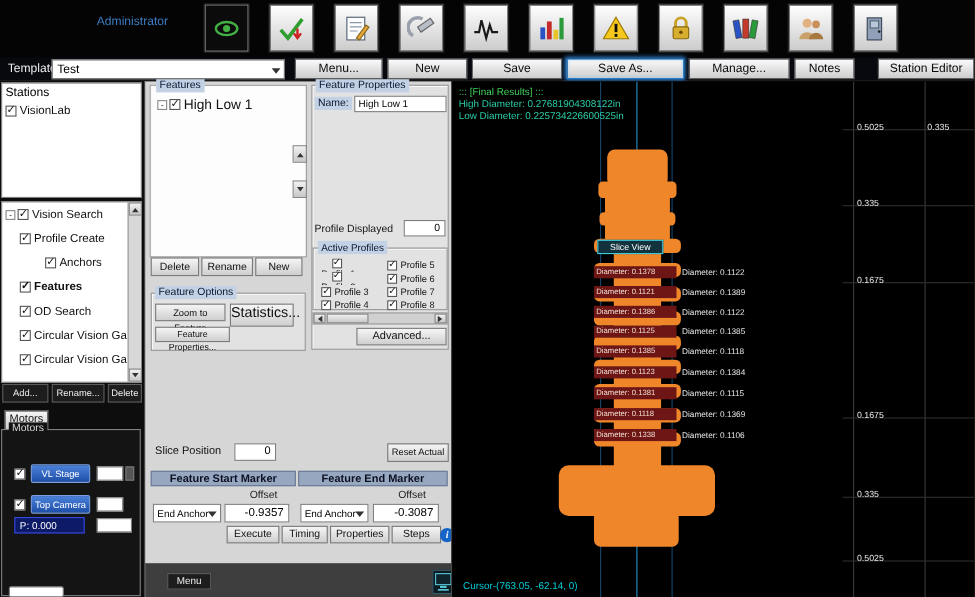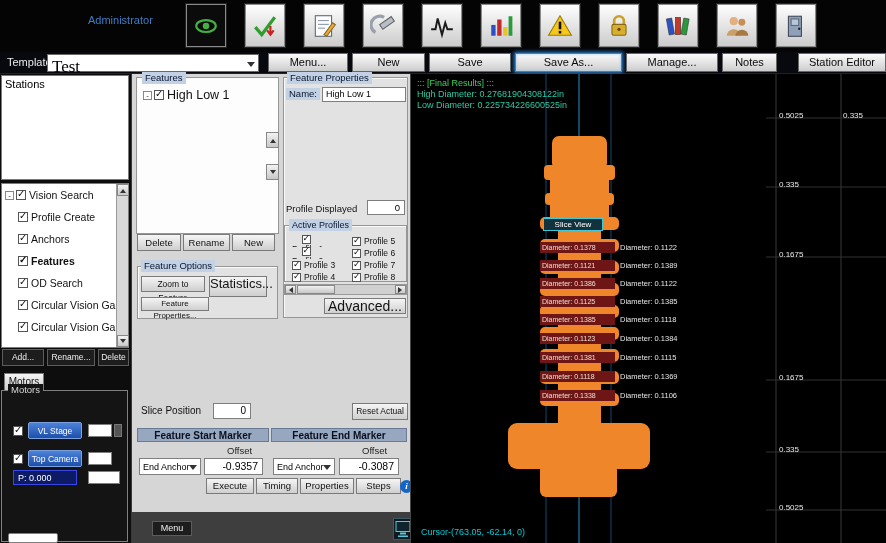--- a/index.html
+++ b/index.html
@@ -9,21 +9,21 @@
   
   #topbar { position:absolute; left:0; top:0; width:886px; height:52px; background:#040404; }
   #admin { position:absolute; left:88px; top:14px; color:#3d7cc2; font-size:11px; }
   #icon-row { position:absolute; left:186px; top:4px; display:flex; gap:19px; }
   .tile { width:40px; height:43px; background:linear-gradient(180deg,#fefefe,#cccccc); border:1px solid #8a8a8a; outline:1px solid #222; display:flex; align-items:center; justify-content:center; cursor:pointer; }
   .tile.dark { background:#0b0b0b; }
 
   
   #toolbar2 { position:absolute; left:0; top:52px; width:886px; height:22px; background:#07090f; border-bottom:1px solid #222; }
   .tlabel { position:absolute; color:#ececec; font-size:11px; }
-  #template-dd { position:absolute; left:47px; top:2px; width:212px; height:18px; background:#fff; border:1px solid #6a6a6a; font-size:17px; color:#000; padding:2px 0 0 4px; cursor:pointer;font-family:Liberation Serif, serif; }
+  #template-dd { position:absolute; left:47px; top:2px; width:212px; height:18px; background:#fff; border:1px solid #6a6a6a; font-size:11px; color:#000; padding:2px 0 0 4px; cursor:pointer; }
   .dd-arr { position:absolute; right:3px; top:7px; width:0; height:0; border:4px solid transparent; border-top:5px solid #333; }
   .tb-btn { position:absolute; top:1px; height:19px; background:linear-gradient(180deg,#fbfbfb,#cdcdcd); border:1px solid #666; color:#0a0a0a; font-size:11px; text-align:center; line-height:17px; cursor:pointer; }
   .tb-btn.sel { border:1px solid #2d86d8; box-shadow:0 0 4px 1px #2d86d8, inset 0 0 3px #9ccdf0; }
 
   
   #left { position:absolute; left:0; top:74px; width:131px; height:469px; background:#0d0d0d; }
   #mid  { position:absolute; left:131px; top:74px; width:279px; height:469px; background:#d6d6d6; border-left:1px solid #3a3a3a; }
   #viz  { position:absolute; left:410px; top:74px; width:476px; height:469px; background:#000; border-left:1px solid #474747; }
 
   .panel { position:absolute; background:#fff; border:1px solid #7a7a7a; }
@@ -158,33 +158,37 @@
     <div class="tb-btn sel" style="left:515px; width:107px;">Save As...</div>
     <div class="tb-btn" style="left:626px; width:92px;">Manage...</div>
     <div class="tb-btn" style="left:722px; width:55px;">Notes</div>
     <div class="tb-btn" style="left:798px; width:88px;">Station Editor</div>
   </div>
 
   <div id="left">
 
     <div class="panel" style="left:1px; top:1px; width:128px; height:105px;">
       <span class="ptitle">Stations</span>
+      <div class="trow" style="height:18px;">
+        <span class="cb"></span>
+        <span>VisionLab</span>
+      </div>
     </div>
 
     <div class="panel" style="left:1px; top:109px; width:128px; height:165px;">
       <div class="trow" style="padding-right:14px;">
         <span class="exp">-</span>
         <span class="cb"></span>
         <span>Vision Search</span>
       </div>
       <div class="trow" style="padding-left:16px; padding-right:14px;">
         <span class="cb"></span>
           <span>Profile Create</span>
       </div>
-      <div class="trow" style="padding-left:16px; padding-right:14px;">
+      <div class="trow" style="padding-left:16px; padding-right:14px;margin-left:23px;">
         <span class="cb"></span>
           <span>Anchors</span>
       </div>
       <div class="trow" style="padding-left:16px; padding-right:14px; font-weight:bold;">
         <span class="cb"></span>
           <span>Features</span>
       </div>
       <div class="trow" style="padding-left:16px; padding-right:14px;">
         <span class="cb"></span>
           <span>OD Search</span>
@@ -303,21 +307,21 @@
     <div style="position:absolute; left:152px; top:210px; width:123px; height:11px; background:#d0d0d0; border:1px solid #999;">
       <div class="sb-btn" style="left:0; top:0; width:11px; height:9px;">
           <span class="tri-lf"></span>
         </div>
       <div style="position:absolute; left:12px; top:0; width:38px; height:9px; background:linear-gradient(#f0f0f0,#c8c8c8); border:1px solid #888;"></div>
       <div class="sb-btn" style="right:0; top:0; width:11px; height:9px;">
           <span class="tri-rt"></span>
         </div>
     </div>
 
-    <div class="btn-gray" style="left:192px; top:224px; width:82px; height:16px; font-size:14px; line-height:14px;">Advanced...</div>
+    <div class="btn-gray" style="left:192px; top:224px; width:82px; height:16px; font-size:10px; line-height:14px;">Advanced...</div>
 
     <span style="position:absolute; left:9px; top:331px; font-size:10px; color:#111;">Slice Position</span>
     <div class="input" style="left:81px; top:329px; width:38px; height:16px; font-size:10px; line-height:14px; text-align:right; padding-right:4px;">0</div>
     <div class="btn-gray" style="left:220px; top:329px; width:56px; height:17px; font-size:8.5px; line-height:15px;">Reset Actual</div>
 
     <div class="mk-head" style="left:5px; top:354px; width:132px;">Feature Start Marker</div>
     <div class="mk-head" style="left:139px; top:354px; width:136px;">Feature End Marker</div>
     <span style="position:absolute; left:95px; top:371px; font-size:9.5px; color:#222;">Offset</span>
     <span style="position:absolute; left:230px; top:371px; font-size:9.5px; color:#222;">Offset</span>
 

